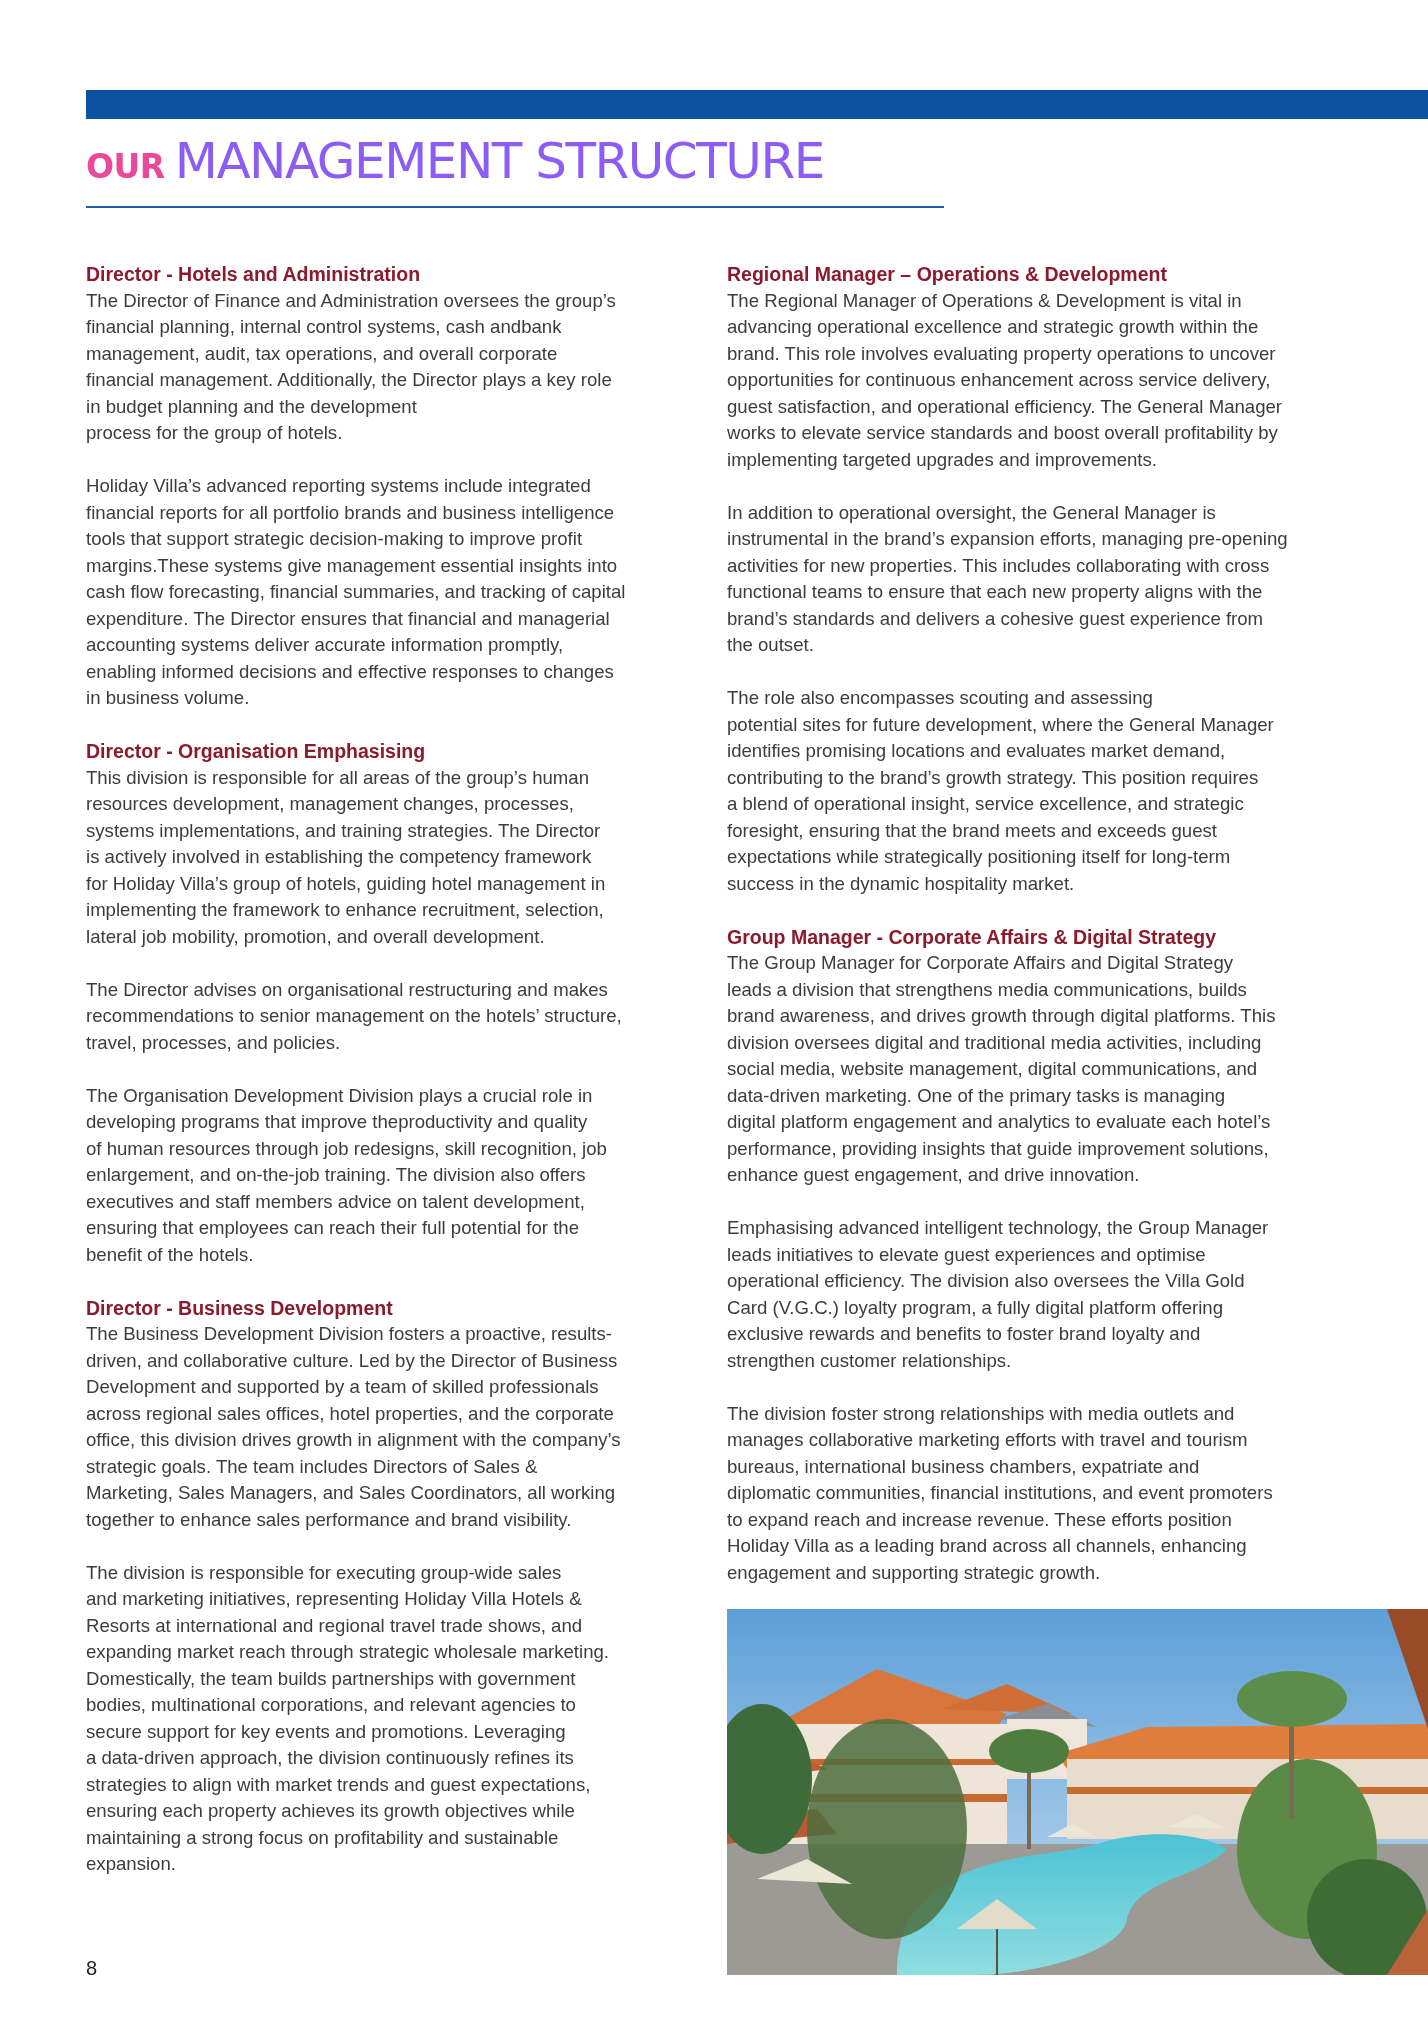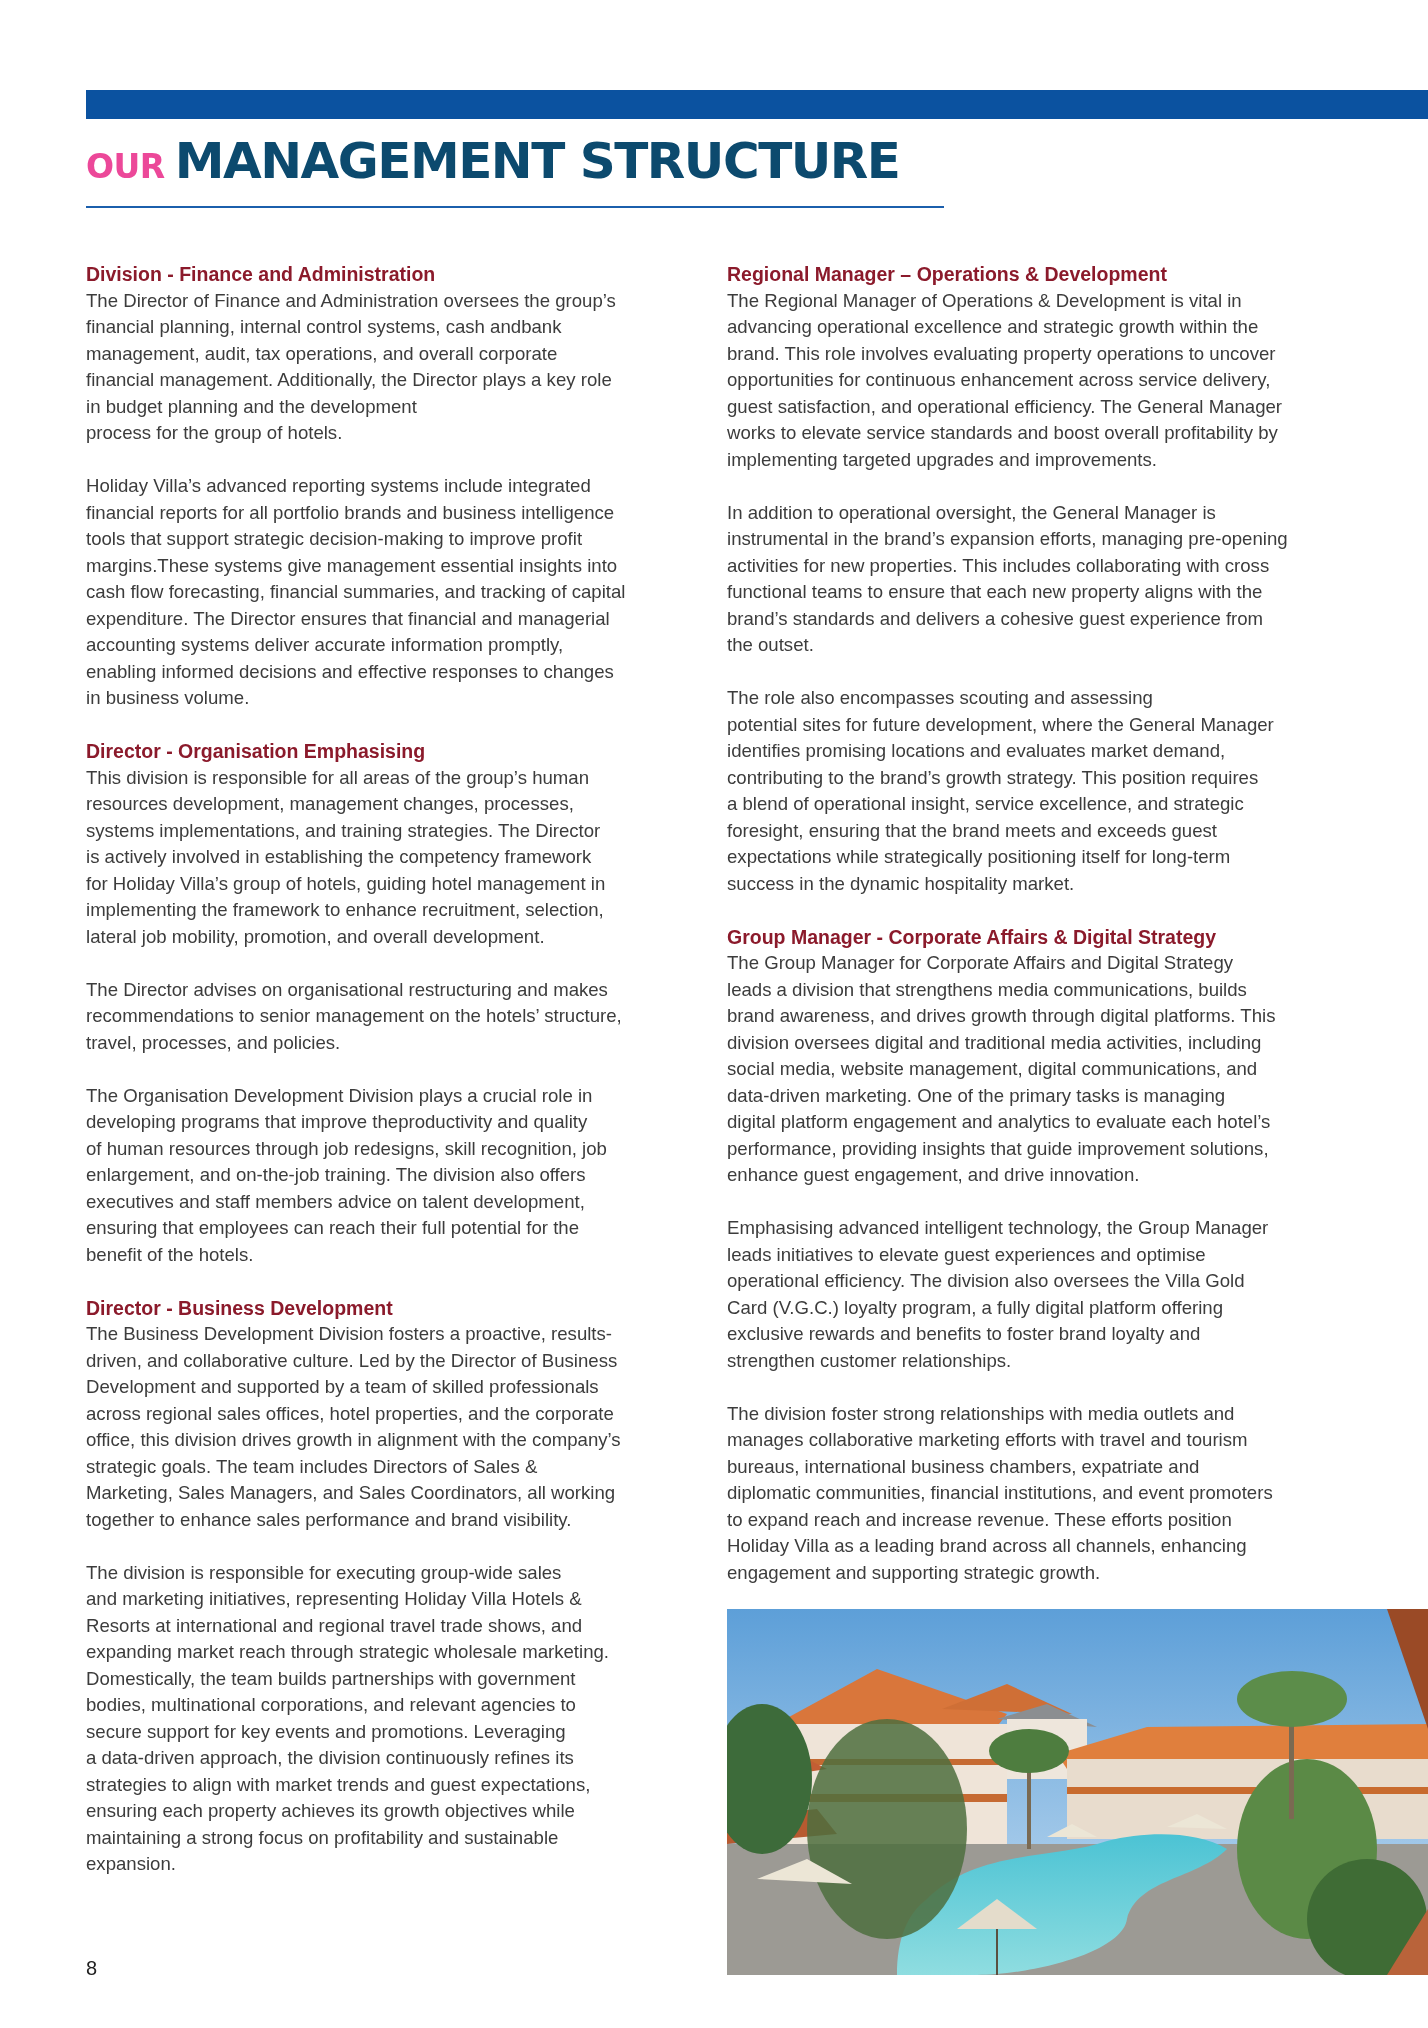--- a/index.html
+++ b/index.html
@@ -1,20 +1,20 @@
 <!DOCTYPE html>
 <html><head>
 <meta charset="utf-8">
 <style>
   html, body { margin: 0; padding: 0; background: #ffffff; }
   body { width: 1428px; height: 2028px; position: relative; overflow: hidden; font-family: "Liberation Sans", sans-serif; }
   .top-bar { position: absolute; left: 86px; top: 90px; width: 1342px; height: 29px; background: #0b52a0; }
   .title { position: absolute; left: 86px; top: 136px; white-space: nowrap; font-family: "DejaVu Sans", sans-serif; line-height: 1; }
   .title .our { color: #ec4899; font-size: 33px; font-weight: bold; letter-spacing: -0.5px; }
-  .title .main { color: #0c4a6e; font-size: 50px; font-weight: bold; letter-spacing: -1.5px; margin-left: 10px; }
+  .title .main { color: #8b5cf6; font-size: 50px; font-weight: normal; letter-spacing: -1.5px; margin-left: 10px; }
   .title-rule { position: absolute; left: 86px; top: 206px; width: 858px; height: 2px; background: #1b5fac; }
   .col { position: absolute; top: 261px; font-size: 18.6px; line-height: 26.5px; color: #3c3c3c; }
   .col.left { left: 86px; width: 610px; }
   .col.right { left: 727px; width: 630px; }
   .section-heading { color: #8b1a2b; font-weight: bold; font-size: 19.5px; line-height: 26.5px; margin: 0; }
   .para { margin: 0 0 26.5px 0; white-space: pre-line; }
   .section { margin: 0; }
   .photo { position: absolute; left: 727px; top: 1609px; width: 701px; height: 366px; overflow: hidden; background: #9cc6ea; }
   .page-number { position: absolute; left: 86px; top: 1957px; font-size: 20px; color: #222; }
 </style>
@@ -23,21 +23,21 @@
 
 <div class="top-bar"></div>
 
 <div class="title">
   <span class="our">OUR</span><span class="main">MANAGEMENT STRUCTURE</span>
 </div>
 <div class="title-rule"></div>
 
 <div class="col left">
   <div class="section">
-    <h2 class="section-heading">Division - Finance and Administration</h2>
+    <h2 class="section-heading">Director - Hotels and Administration</h2>
     <p class="para">The Director of Finance and Administration oversees the group’s
 financial planning, internal control systems, cash andbank
 management, audit, tax operations, and overall corporate
 financial management. Additionally, the Director plays a key role
 in budget planning and the development
 process for the group of hotels.</p>
     <p class="para">Holiday Villa’s advanced reporting systems include integrated
 financial reports for all portfolio brands and business intelligence
 tools that support strategic decision-making to improve profit
 margins.These systems give management essential insights into

